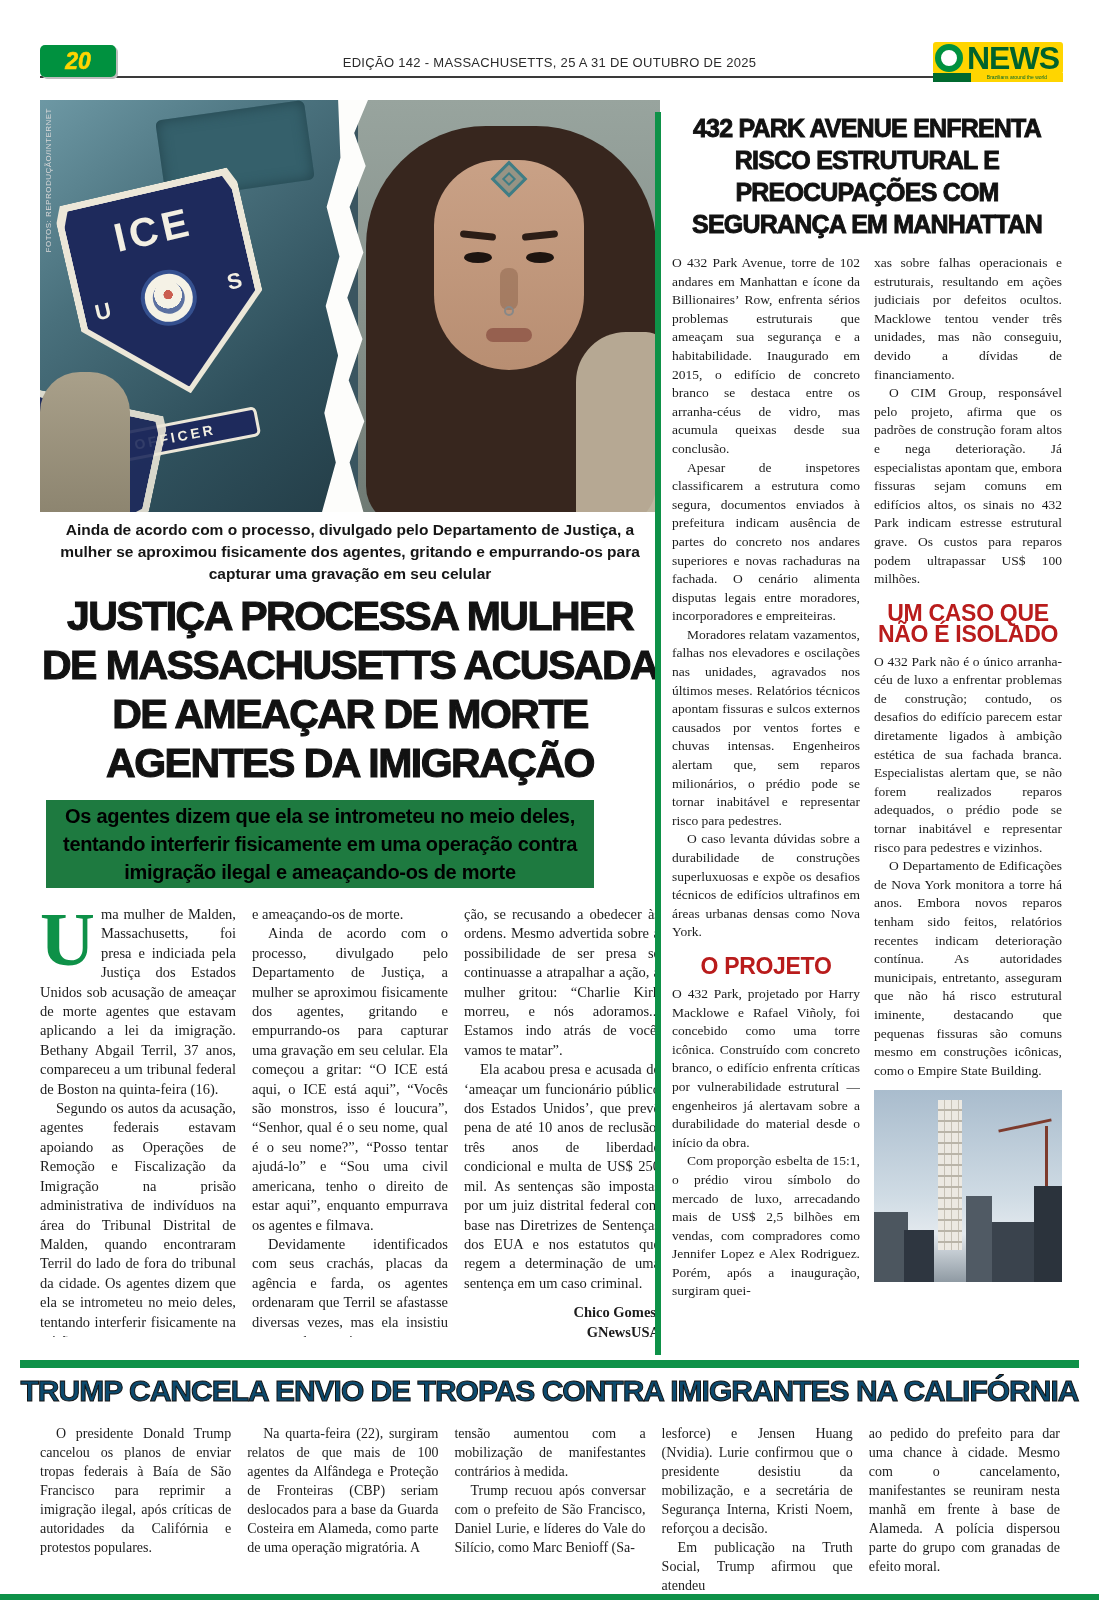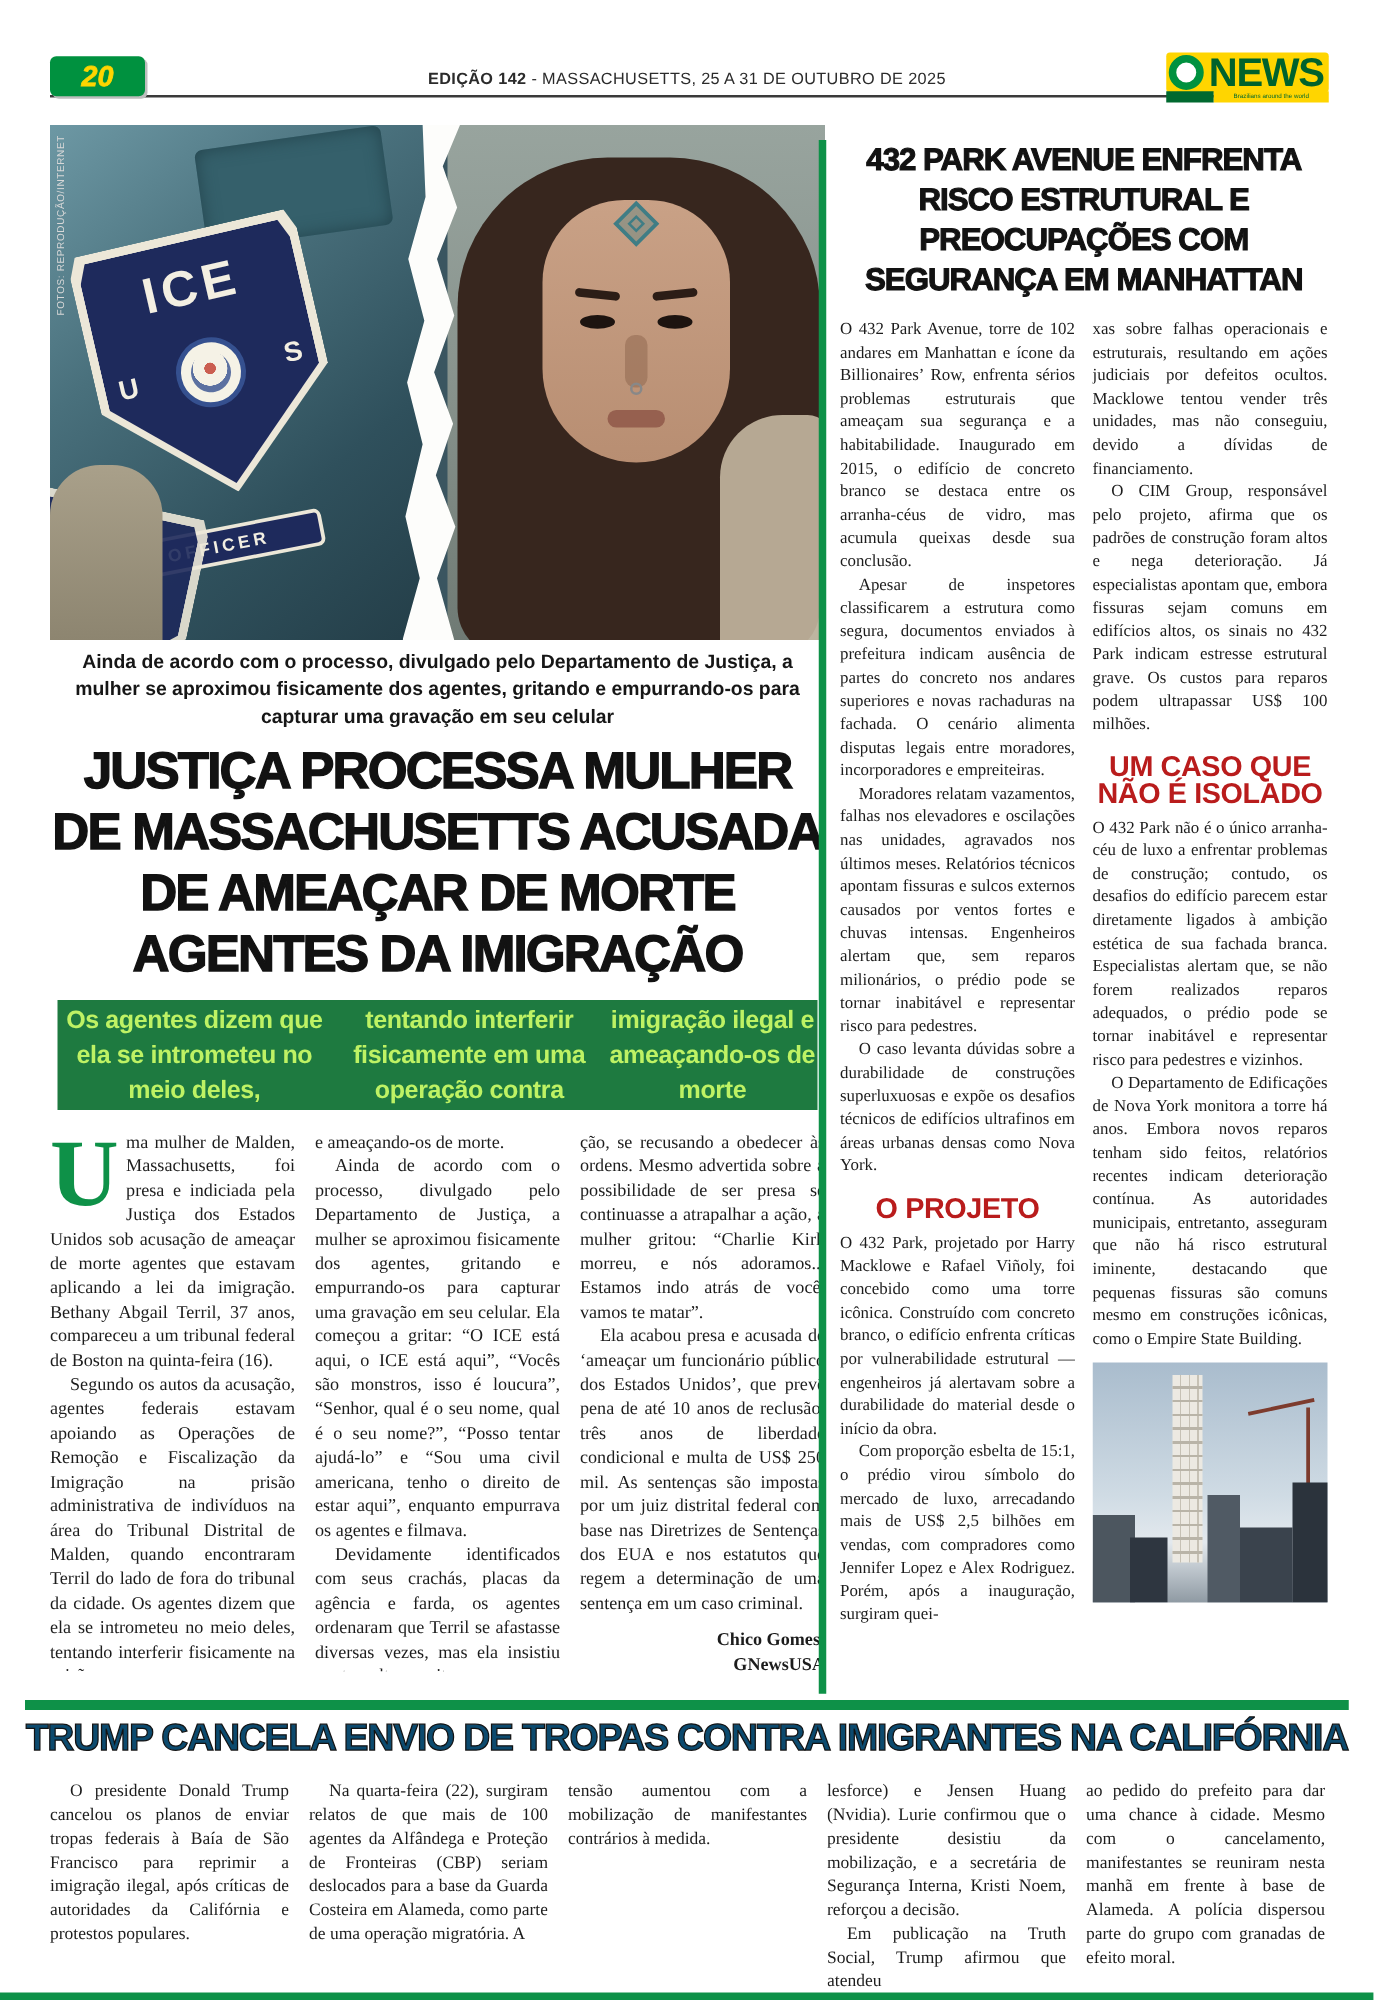--- a/index.html
+++ b/index.html
@@ -8,21 +8,21 @@
           font-family:"Liberation Serif", serif; color:#1c1c1c; overflow:hidden; }
 
   
   .hdr-rule { position:absolute; left:40px; right:40px; top:76px; height:2px; background:#3a3a3a; }
   .pagenum { position:absolute; left:40px; top:45px; width:76px; height:32px; background:#00913f;
              border-radius:5px; box-shadow:2px 2px 0 #bdbdbd; display:flex; align-items:center; justify-content:center;
              font-family:"Liberation Sans", sans-serif; font-weight:bold; font-style:italic; font-size:23px; color:#ffd500;
              -webkit-text-stroke:0.6px #ffd500; }
   .edition { position:absolute; left:0; right:0; top:55px; text-align:center;
              font-family:"Liberation Sans", sans-serif; font-size:13px; color:#2b2b2b; letter-spacing:0.3px; }
-  .edition b { font-weight:bold; }
+  .edition b { font-weight:normal; }
   .logo { position:absolute; right:36px; top:42px; width:130px; height:42px; }
   .logo-main { position:absolute; inset:0 0 10px 0; background:#ffd500; border-radius:3px;
                display:flex; align-items:center; justify-content:flex-end; padding-right:4px;
                font-family:"Liberation Sans", sans-serif; font-weight:bold; font-size:32px; color:#00622c;
                letter-spacing:-1px; }
   .logo-g { position:absolute; left:2px; top:2px; width:28px; height:28px; border-radius:50%;
             background:#fff; border:6px solid #00913f; }
   .logo-strip { position:absolute; left:0; right:0; bottom:2px; height:9px; display:flex; }
   .logo-strip .s1 { width:38px; background:#00692f; }
   .logo-strip .s2 { flex:1; background:#ffd500; font-family:"Liberation Sans", sans-serif;
@@ -77,24 +77,24 @@
   .eye-l { left:30px; } .eye-r { right:30px; }
   .nose { position:absolute; left:66px; top:108px; width:18px; height:42px; background:rgba(140,100,75,0.5); border-radius:8px; }
   .septum { position:absolute; left:70px; top:146px; width:10px; height:10px; border:2px solid #888; border-radius:50%; background:transparent; }
   .lips { position:absolute; left:52px; top:168px; width:46px; height:14px; background:#96604f; border-radius:8px; }
 
   .caption { position:absolute; left:60px; top:519px; width:580px; text-align:center;
              font-family:"Liberation Sans", sans-serif; font-weight:bold; font-size:15.5px; line-height:22px; color:#161616; }
   .headline { position:absolute; left:30px; top:592px; width:640px; text-align:center;
               font-family:"Liberation Sans", sans-serif; font-weight:bold; font-size:41px; line-height:49px;
               letter-spacing:-1.5px; color:#121212; -webkit-text-stroke:1.1px #121212; white-space:nowrap; }
-  .greenbox { position:absolute; left:46px; top:800px; width:608px; height:88px; background:#1e7a40;
-              display:flex; align-items:center; justify-content:center;
+  .greenbox { position:absolute; left:46px; top:800px; width:548px; height:88px; background:#1e7a40;
+              display:flex; flex-direction:column; align-items:center; justify-content:center;
               font-family:"Liberation Sans", sans-serif; font-weight:bold; font-size:20px; line-height:28px;
-              color:#bef264; text-align:center; letter-spacing:-0.3px; }
+              color:#000000; text-align:center; letter-spacing:-0.3px; }
   .body-cols { position:absolute; left:40px; top:905px; width:620px; height:432px; display:flex; gap:16px; overflow:hidden; }
   .bcol { flex:1; text-align:justify; font-size:14.5px; line-height:19.4px; overflow:hidden; }
   .bcol p { text-indent:16px; }
   .bcol p.noindent { text-indent:0; }
   .dropcap { float:left; font-family:"Liberation Serif", serif; font-weight:bold; font-size:76px; line-height:60px;
              color:#0e9148; padding-right:6px; padding-top:4px; }
   .byline { text-align:right; font-weight:bold; margin-top:10px; }
 
   
   .vdivider { position:absolute; left:655px; top:112px; width:6px; height:1243px; background:#0e9148; }
@@ -276,20 +276,21 @@
   <div class="b-headline">TRUMP CANCELA ENVIO DE TROPAS CONTRA IMIGRANTES NA CALIFÓRNIA</div>
   <div class="b-cols">
     <div class="bbcol">
       <p>O presidente Donald Trump cancelou os planos de enviar tropas federais à Baía de São Francisco para reprimir a imigração ilegal, após críticas de autoridades da Califórnia e protestos populares.</p>
     </div>
     <div class="bbcol">
       <p>Na quarta-feira (22), surgiram relatos de que mais de 100 agentes da Alfândega e Proteção de Fronteiras (CBP) seriam deslocados para a base da Guarda Costeira em Alameda, como parte de uma operação migratória. A</p>
     </div>
     <div class="bbcol">
       <p class="noindent">tensão aumentou com a mobilização de manifestantes contrários à medida.</p>
+      <p>Trump recuou após conversar com o prefeito de São Francisco, Daniel Lurie, e líderes do Vale do Silício, como Marc Benioff (Sa-</p>
     </div>
     <div class="bbcol">
       <p class="noindent">lesforce) e Jensen Huang (Nvidia). Lurie confirmou que o presidente desistiu da mobilização, e a secretária de Segurança Interna, Kristi Noem, reforçou a decisão.</p>
       <p>Em publicação na Truth Social, Trump afirmou que atendeu</p>
     </div>
     <div class="bbcol">
       <p class="noindent">ao pedido do prefeito para dar uma chance à cidade. Mesmo com o cancelamento, manifestantes se reuniram nesta manhã em frente à base de Alameda. A polícia dispersou parte do grupo com granadas de efeito moral.</p>
     </div>
   </div>
 

